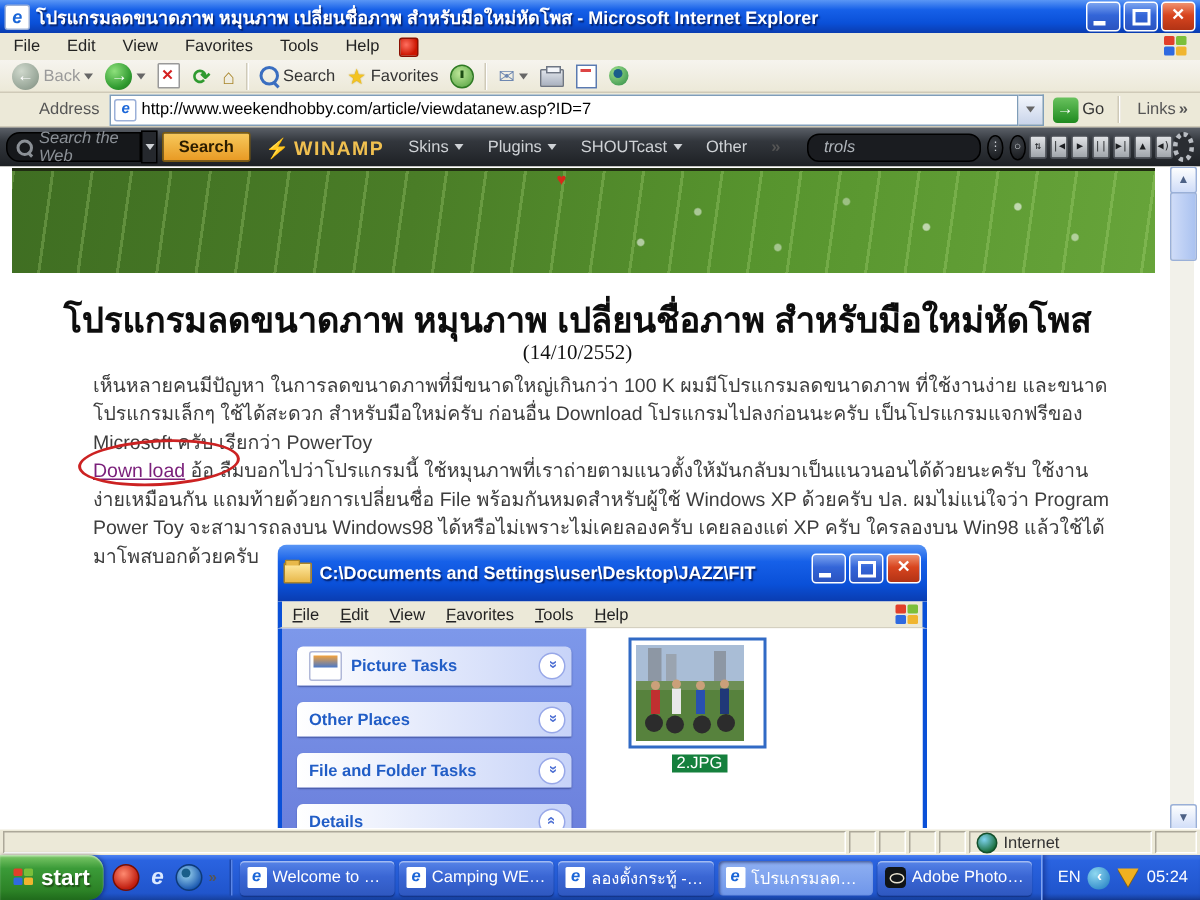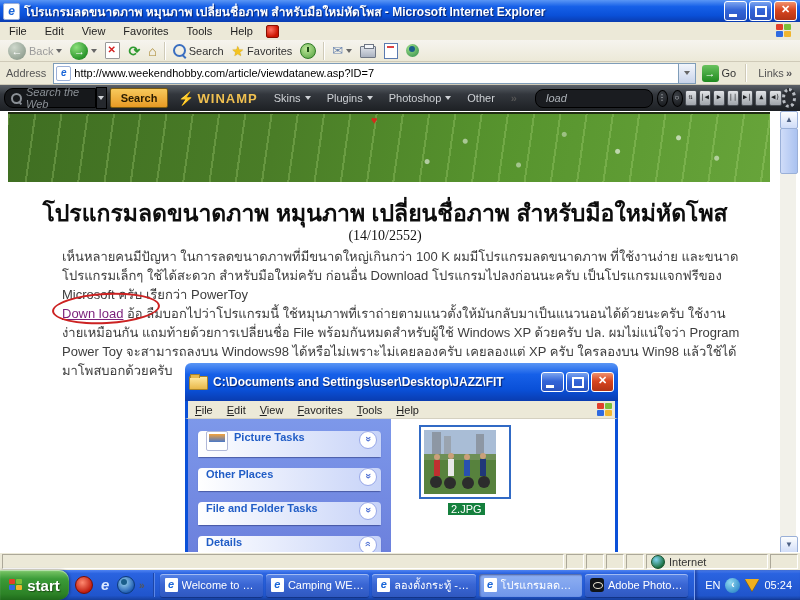--- a/index.html
+++ b/index.html
@@ -123,34 +123,34 @@
     font-family:"Liberation Serif",serif;font-size:14px}
   #bodytext{position:absolute;left:62px;top:136px;width:678px;font-size:13px;line-height:19px;color:#3d3d3d}
   #bodytext a{color:#7a1f7a;text-decoration:underline}
   #redcircle{position:absolute;left:52px;top:182px;width:104px;height:27px;border:2px solid #cc2222;
     border-radius:50%;transform:rotate(-3deg)}
 
   
   #xp{position:absolute;left:185px;top:252px;width:433px;height:189px;overflow:hidden}
   #xp-title{height:38px;border-radius:6px 6px 0 0;
     background:linear-gradient(180deg,#5a96f5 0%,#1660e8 30%,#0a50d8 70%,#0a3cb0 100%);
-    display:flex;align-items:center;padding:0 4px;box-sizing:border-box}
+    display:flex;align-items:flex-end;padding:12px 4px;box-sizing:border-box}
   #xp-title .ttl{color:#fff;font-weight:bold;font-size:12px;margin-left:5px;flex:1;white-space:nowrap;overflow:hidden;
     text-shadow:1px 1px 1px #05216b}
   .folder{width:17px;height:12px;background:linear-gradient(#ffe9a0,#e8b84a);border:1px solid #a8832a;border-radius:1px;position:relative;margin-top:2px}
   .folder::before{content:"";position:absolute;left:0;top:-3px;width:8px;height:3px;background:#e8b84a;border:1px solid #a8832a;border-bottom:none;border-radius:1px 1px 0 0}
   #xp-menu{height:17px;background:#ece9d8;border-left:3px solid #0a50d8;border-right:3px solid #0a50d8;
     display:flex;align-items:center;font-size:11px;color:#222;border-bottom:1px solid #d4d0c0}
   #xp-menu .mi{padding:0 7px}
   #xp-menu .mi::first-letter{text-decoration:underline}
   #xp-body{height:147px;border-left:3px solid #0a50d8;border-right:3px solid #0a50d8;display:flex;position:relative;background:#fff}
   #xp-side{width:203px;background:linear-gradient(180deg,#7d98ea,#6a7edb);padding:12px 10px 0 10px;box-sizing:border-box}
   .pane{margin-bottom:11px;border-radius:4px 4px 2px 2px;box-shadow:0 1px 1px rgba(20,30,90,.45)}
   .pane-h{height:23px;border-radius:4px 4px 0 0;background:linear-gradient(90deg,#ffffff,#c7d3f8);
-    display:flex;align-items:flex-start;padding:0 4px 0 8px;color:#215dc6;font-weight:bold;font-size:11px}
+    display:flex;align-items:center;padding:0 4px 0 8px;color:#215dc6;font-weight:bold;font-size:11px}
   .pane-h .chev{margin-left:auto;width:16px;height:16px;border-radius:50%;background:#fff;border:1px solid #98a8e8;
     color:#4d6fd3;font-weight:bold;text-align:center;line-height:14px;font-size:10px}
   .chev.down::after{content:"»";display:inline-block;transform:rotate(90deg)}
   .chev.up::after{content:"»";display:inline-block;transform:rotate(-90deg)}
   .pt-ico{width:20px;height:18px;background:#fff;border:1px solid #b0b8d8;border-radius:2px;margin-right:6px;position:relative}
   .pt-ico::before{content:"";position:absolute;left:2px;top:2px;right:2px;height:8px;background:linear-gradient(#f3a23c,#4a78c8)}
   #xp-content{flex:1;position:relative;background:#fff}
   #thumb{position:absolute;left:28px;top:6px;width:82px;border:2px solid #316ac5;background:#fff;padding:3px}
   #thumb svg{display:block}
   #thumb-label{position:absolute;left:57px;top:84px;background:#15803d;color:#fff;font-size:11px;padding:0 3px}
@@ -271,21 +271,21 @@
     </span>
   <span class="tbtn">
       <span class="editico"></span>
     </span>
   <span class="tbtn">
       <span class="msn"></span>
     </span>
 </div>
 
 <div id="addrbar" class="abs">
-  <span style="padding:0 4px;">Address</span>
+  <span style="padding:0 4px;margin-left:20px;">Address</span>
   <span id="addrfield">
     <span class="iepage" style="width:13px;height:13px;line-height:12px;font-size:10px;margin-right:3px;">e</span>
     <span>http://www.weekendhobby.com/article/viewdatanew.asp?ID=7</span>
   </span>
   <span id="addr-dd">
       <span class="ddarrow"></span>
     </span>
   <span class="gobtn">
     <span class="goarrow">→</span>
     <span>Go</span>
@@ -308,28 +308,28 @@
   <span class="wa-brand">WINAMP</span>
   <span class="wa-item">
       <span>Skins</span>
       <span class="ddarrow"></span>
     </span>
   <span class="wa-item">
       <span>Plugins</span>
       <span class="ddarrow"></span>
     </span>
   <span class="wa-item">
-      <span>Photoshop</span>
+      <span>SHOUTcast</span>
       <span class="ddarrow"></span>
     </span>
   <span class="wa-item">
       <span>Other</span>
     </span>
   <span class="wa-item chev2"></span>
-  <span class="wa-track">load</span>
+  <span class="wa-track">trols</span>
   <span class="wa-round">⋮</span>
   <span class="wa-round">○</span>
   <span class="wa-ctl">⇅</span>
   <span class="wa-ctl">|◀</span>
   <span class="wa-ctl">▶</span>
   <span class="wa-ctl">||</span>
   <span class="wa-ctl">▶|</span>
   <span class="wa-ctl">▲</span>
   <span class="wa-ctl">◀)</span>
   <span class="wa-gear"></span>

